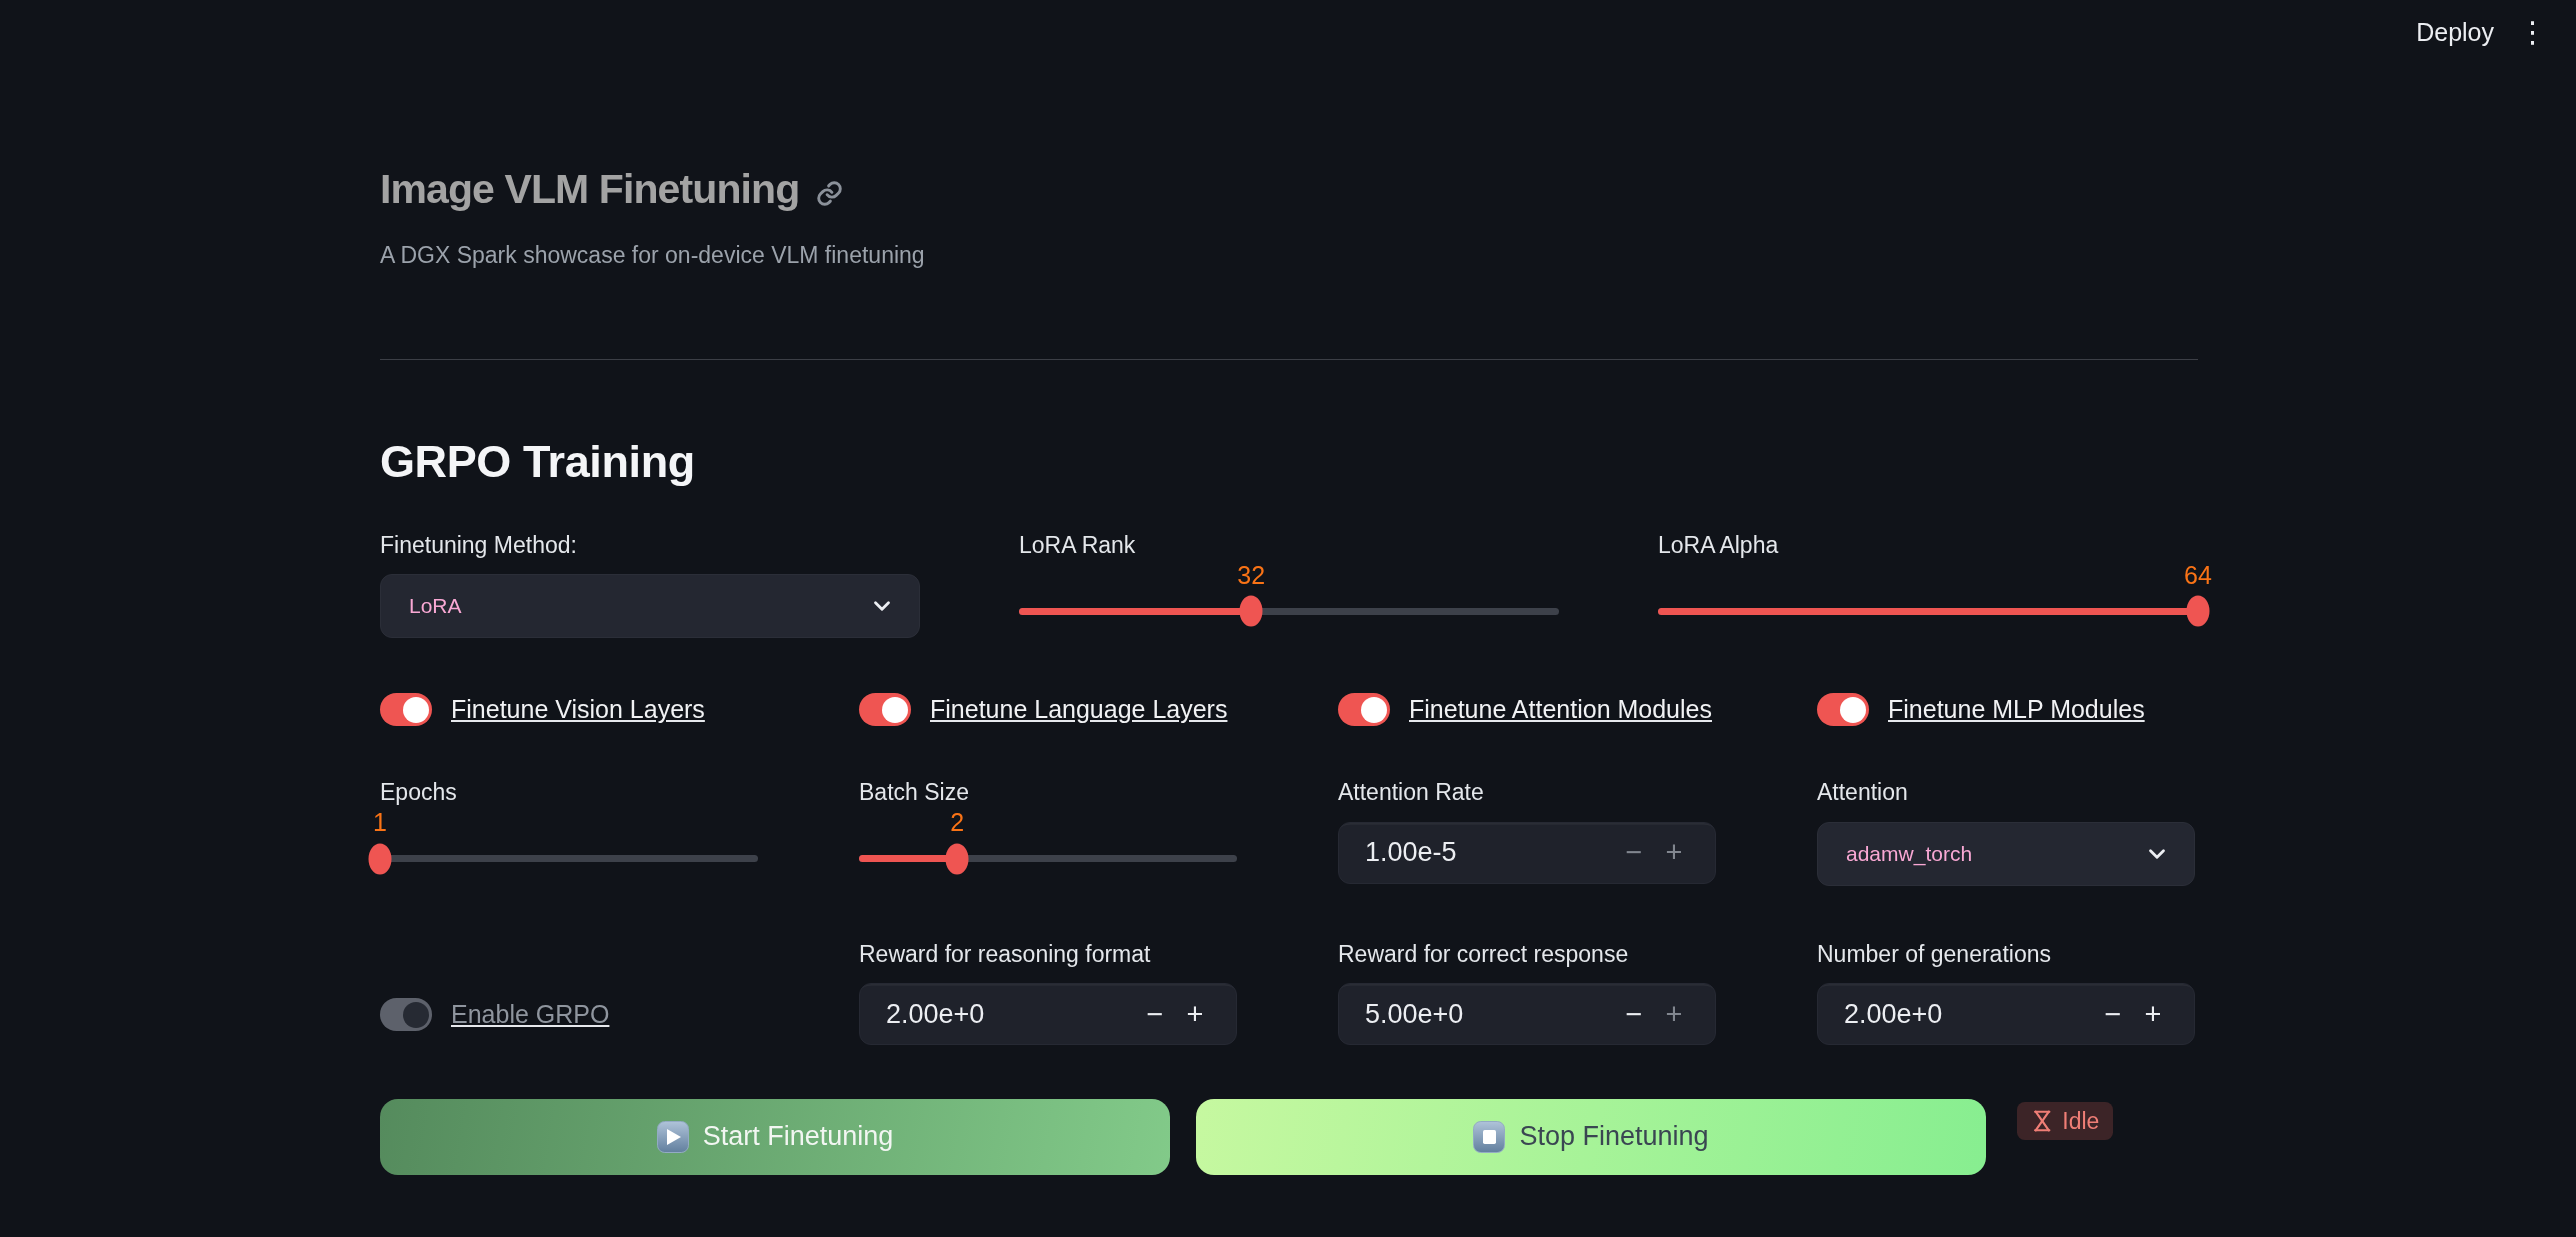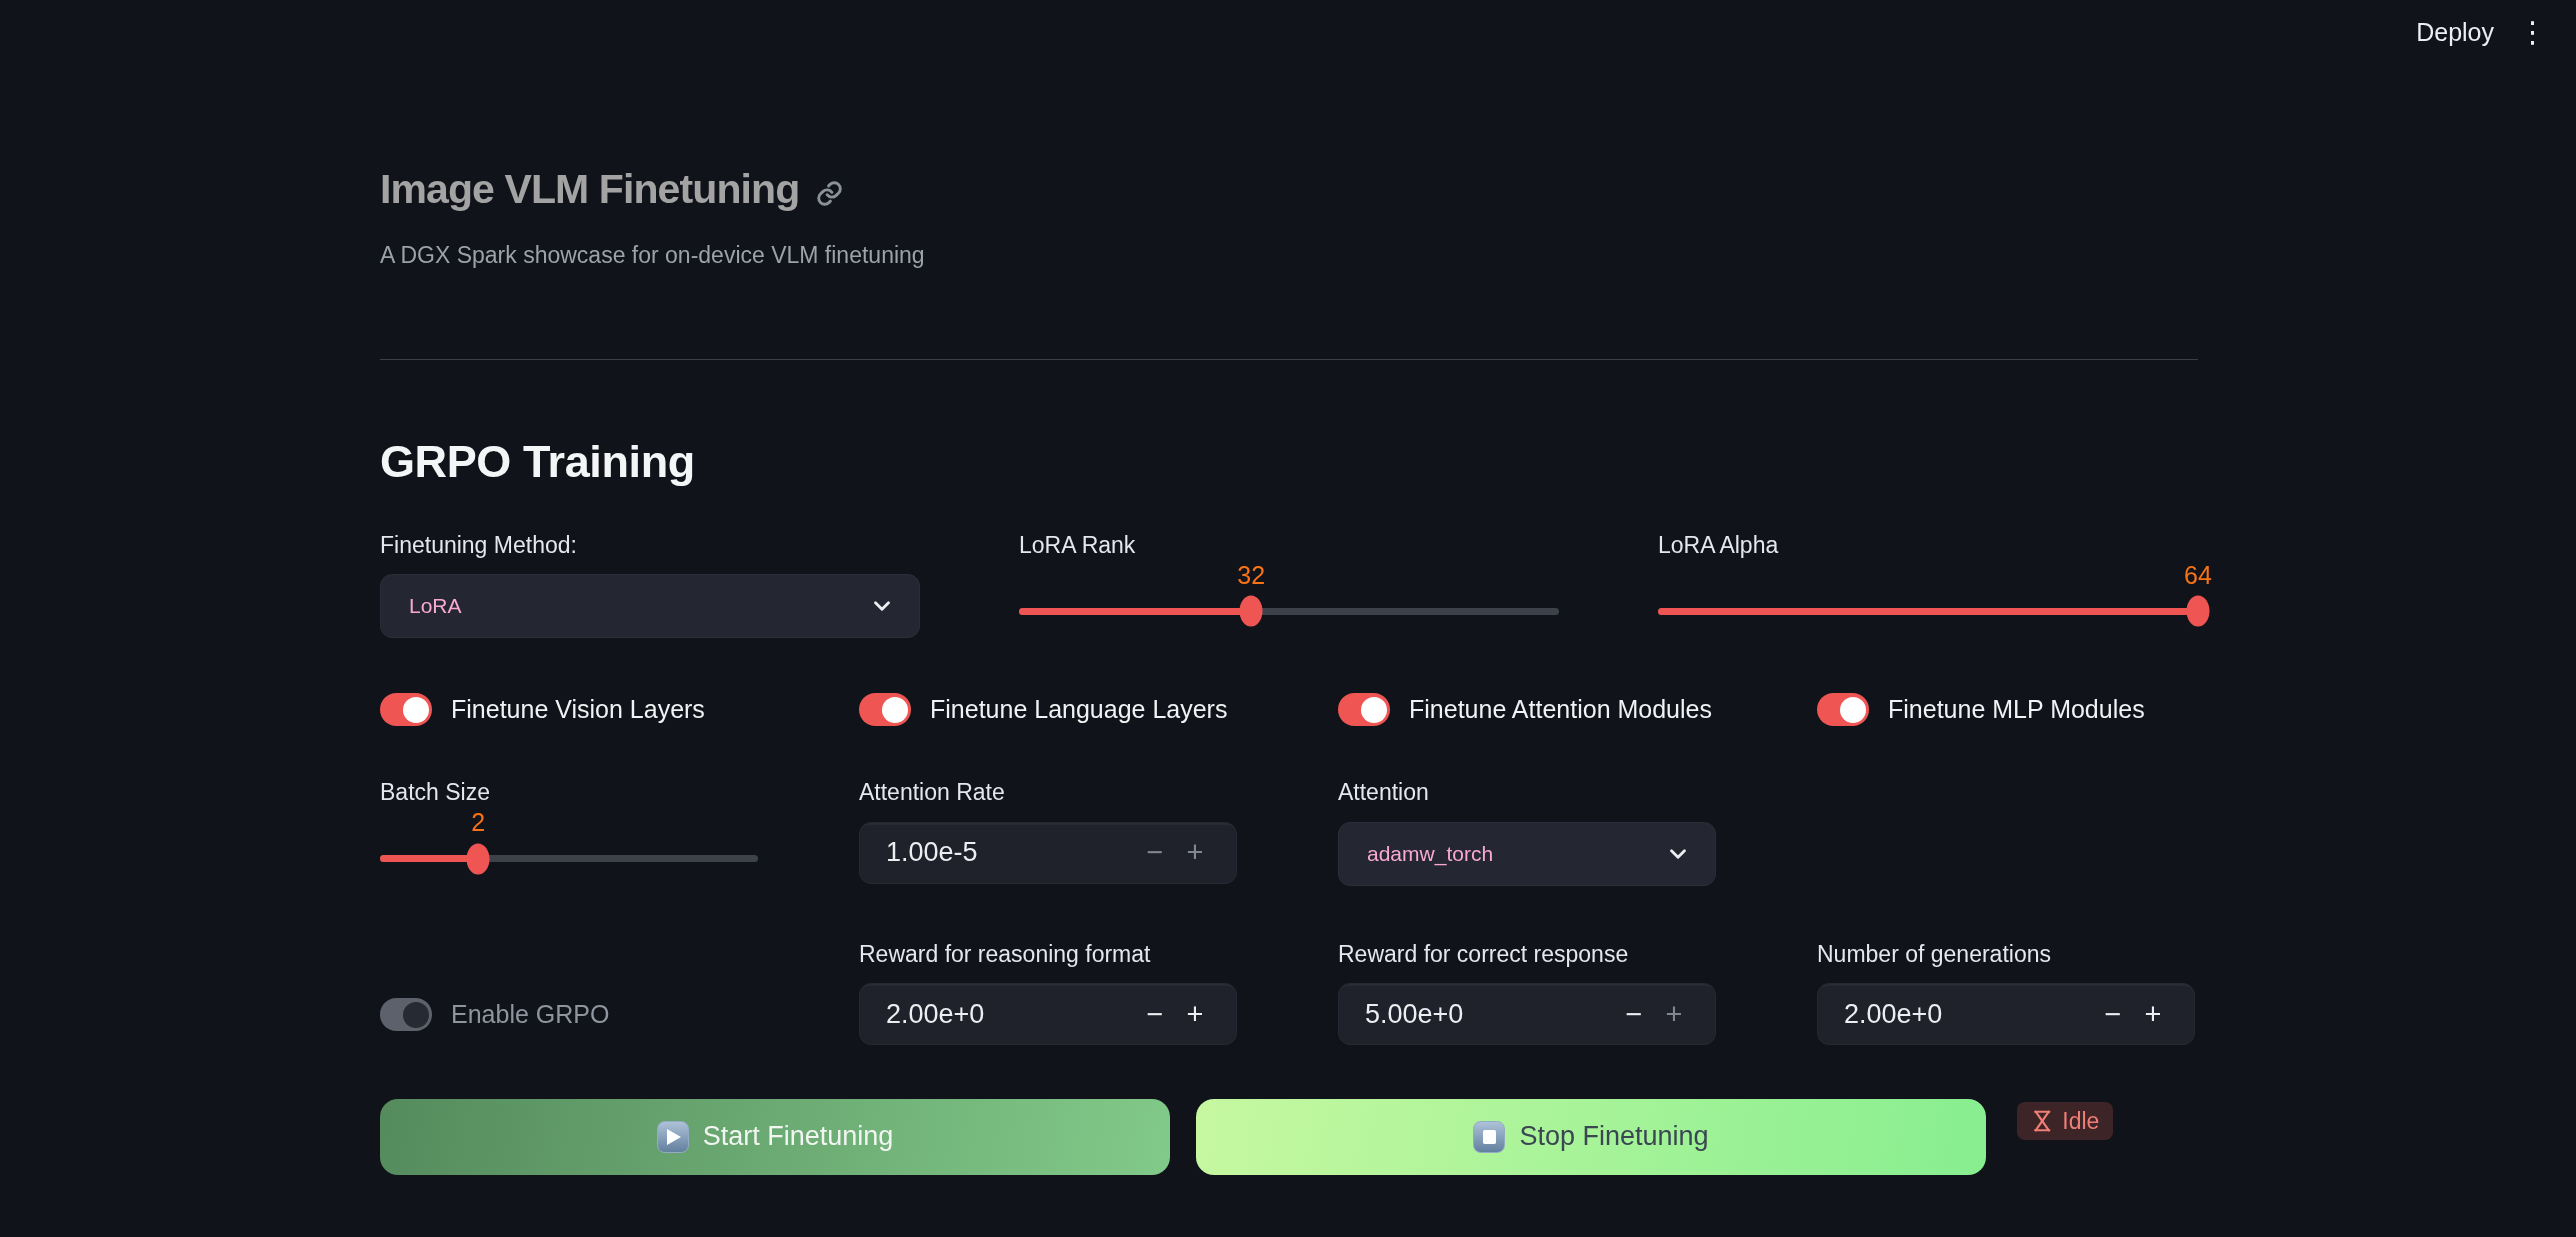--- a/index.html
+++ b/index.html
@@ -59,21 +59,21 @@
   }
   .trackwrap { position:relative; height:31px; cursor:pointer; }
   .track { position:absolute; top:12px; left:0; right:0; height:7px; border-radius:3.5px; background:#3d414a; }
   .fill { position:absolute; top:12px; left:0; height:7px; border-radius:3.5px; background:#ef5552; }
   .thumb {
     position:absolute; top:15.5px; transform:translate(-50%,-50%);
     width:23px; height:31px; border-radius:50%; background:#ef5552;
   }
 
   
-  .toggle { display:flex; align-items:center; gap:19px; cursor:pointer; }
+  .toggle { display:flex; align-items:center; gap:19px; cursor:pointer;text-decoration:underline; }
   .pill { position:relative; width:52px; height:33px; border-radius:16.4px; background:#ef5552; flex:0 0 auto; }
   .knob { position:absolute; top:3.5px; right:3.5px; width:26px; height:26px; border-radius:50%; background:#ffffff; }
   .toggle-label { font-size:25px; color:#f1f2f4; }
   .toggle.off .pill { background:#5d616b; }
   .toggle.off .knob { background:#262a33; }
   .toggle.off .toggle-label { color:#8f959e; }
   .toggle-standalone { height:64px; display:flex; align-items:center; margin-top:43px; }
 
   
   .numbox {
@@ -195,20 +195,31 @@
     </div>
     <div class="toggle">
       <span class="pill">
           <span class="knob"></span>
         </span>
       <span class="toggle-label">Finetune MLP Modules</span>
     </div>
   </div>
 
   <div class="grid4 row3">
+    <div class="slider">
+      <div class="ctl-label">Epochs</div>
+      <div class="slider-valrow">
+        <span class="slider-val" style="left: 0%;">1</span>
+      </div>
+      <div class="trackwrap">
+        <div class="track"></div>
+        <div class="fill" style="width: 0%;"></div>
+        <div class="thumb" style="left: 0%;"></div>
+      </div>
+    </div>
 
     <div class="slider">
       <div class="ctl-label">Batch Size</div>
       <div class="slider-valrow">
         <span class="slider-val" style="left: 26%;">2</span>
       </div>
       <div class="trackwrap">
         <div class="track"></div>
         <div class="fill" style="width: 26%;"></div>
         <div class="thumb" style="left: 26%;"></div>

